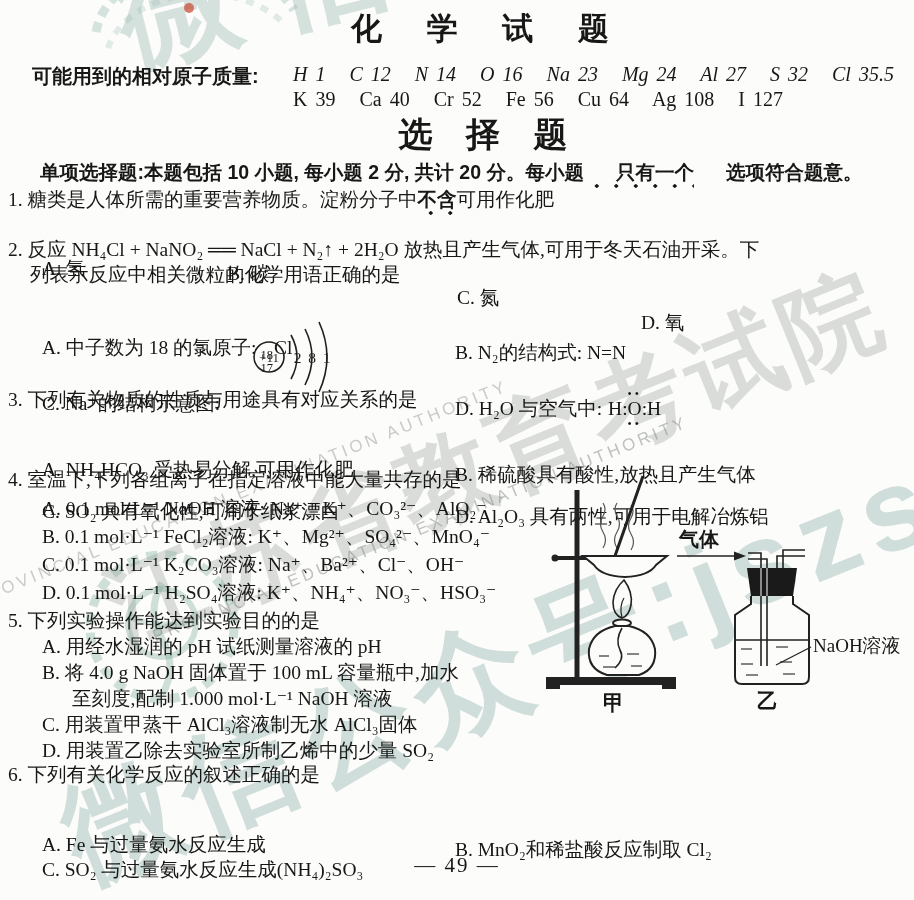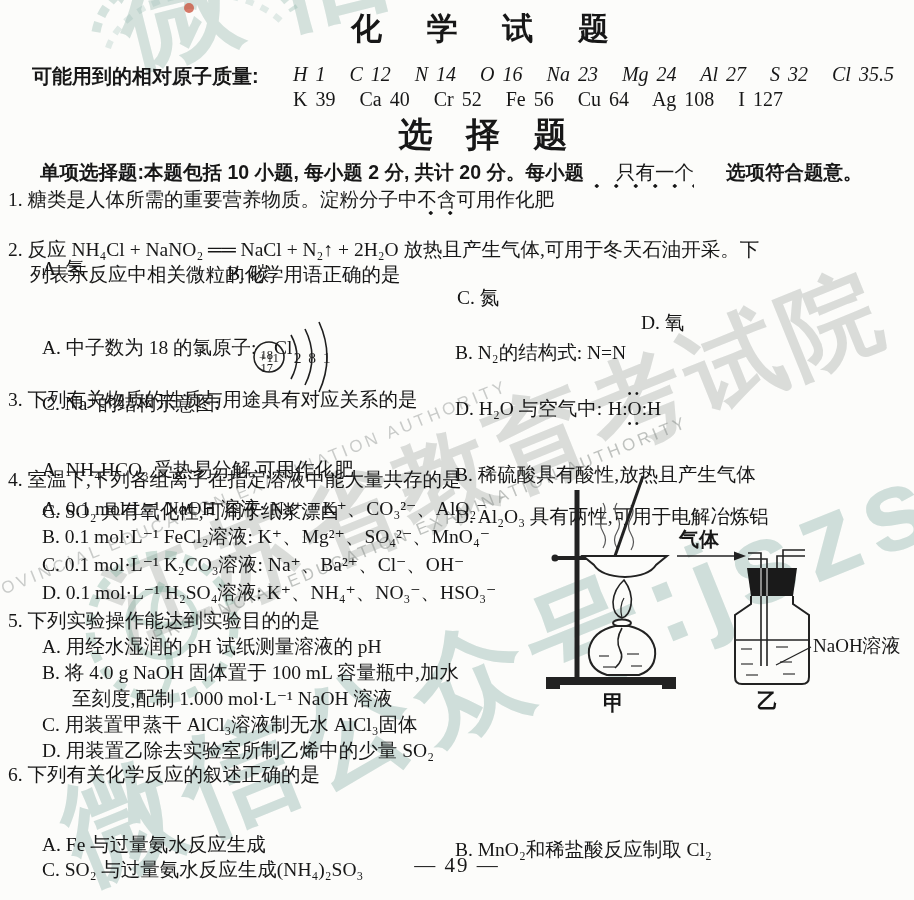--- a/index.html
+++ b/index.html
@@ -9,21 +9,21 @@
   .line{position:absolute;left:0;width:914px;white-space:pre;font-size:19.5px;line-height:1.25;z-index:2;}
   .stem{padding-left:8px;}
   .hei{font-family:"Liberation Sans","DejaVu Sans",sans-serif;font-weight:700;padding-left:32px;}
   .center{text-align:center;}
   .title{top:10px;font-size:31px;letter-spacing:18px;}
   .masses-label{top:64px;font-size:20px;}
   .masses{position:absolute;left:293px;white-space:pre;font-size:20px;word-spacing:3px;z-index:2;}
   .section-title{top:113px;font-size:34px;letter-spacing:12px;}
   .instr{top:160px;font-size:19.5px;}
   
-  .emph{font-weight:400;
+  .emph{font-weight:700;
         background-image:radial-gradient(circle,#141414 1.5px,rgba(0,0,0,0) 2px);
         background-size:1em 6px;background-repeat:repeat-x;background-position:3px bottom;
         padding-bottom:6px;}
   .emph-hei{font-family:"Liberation Sans","DejaVu Sans",sans-serif;}
   .opt{position:absolute;white-space:pre;}
   .o1{left:42px;margin-top:20px;} .o2{left:227px;} .o3{left:457px;} .o4{left:641px;} .c2{left:455px;}
   
   .iso{display:inline-flex;flex-direction:column;align-items:flex-end;font-size:12.5px;
        line-height:1.02;vertical-align:-5px;margin:0 1px 0 4px;}
   

